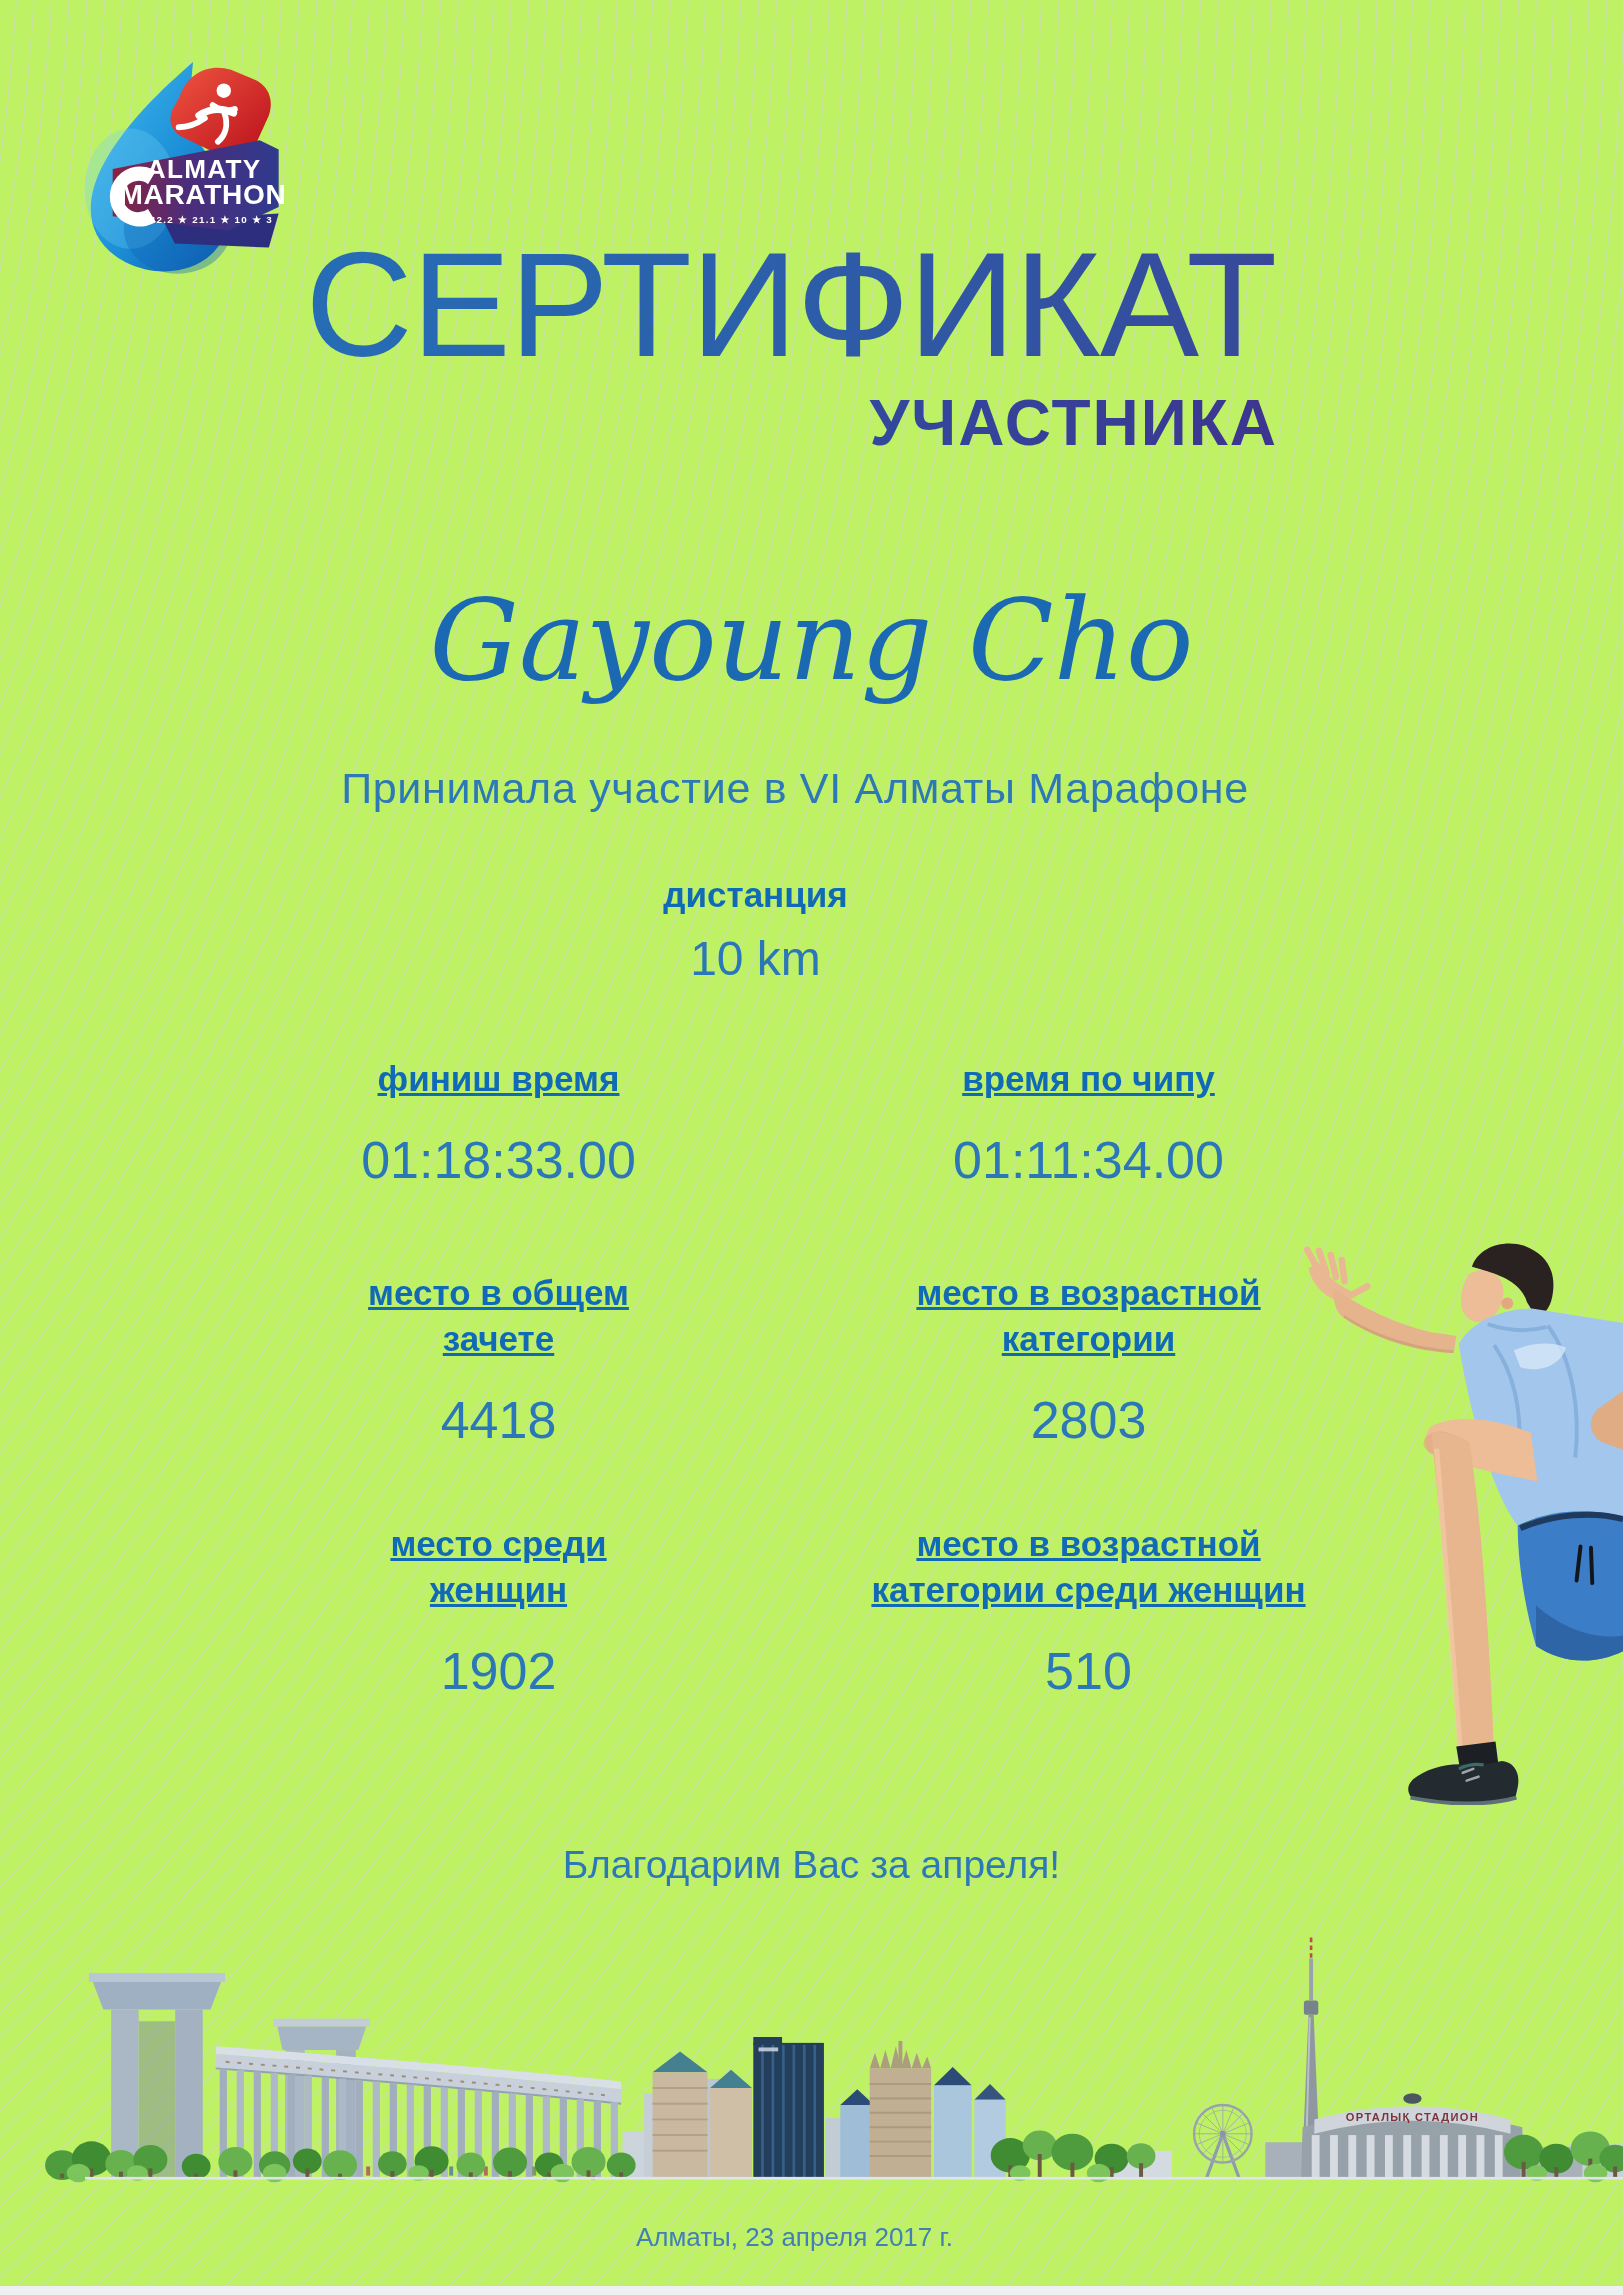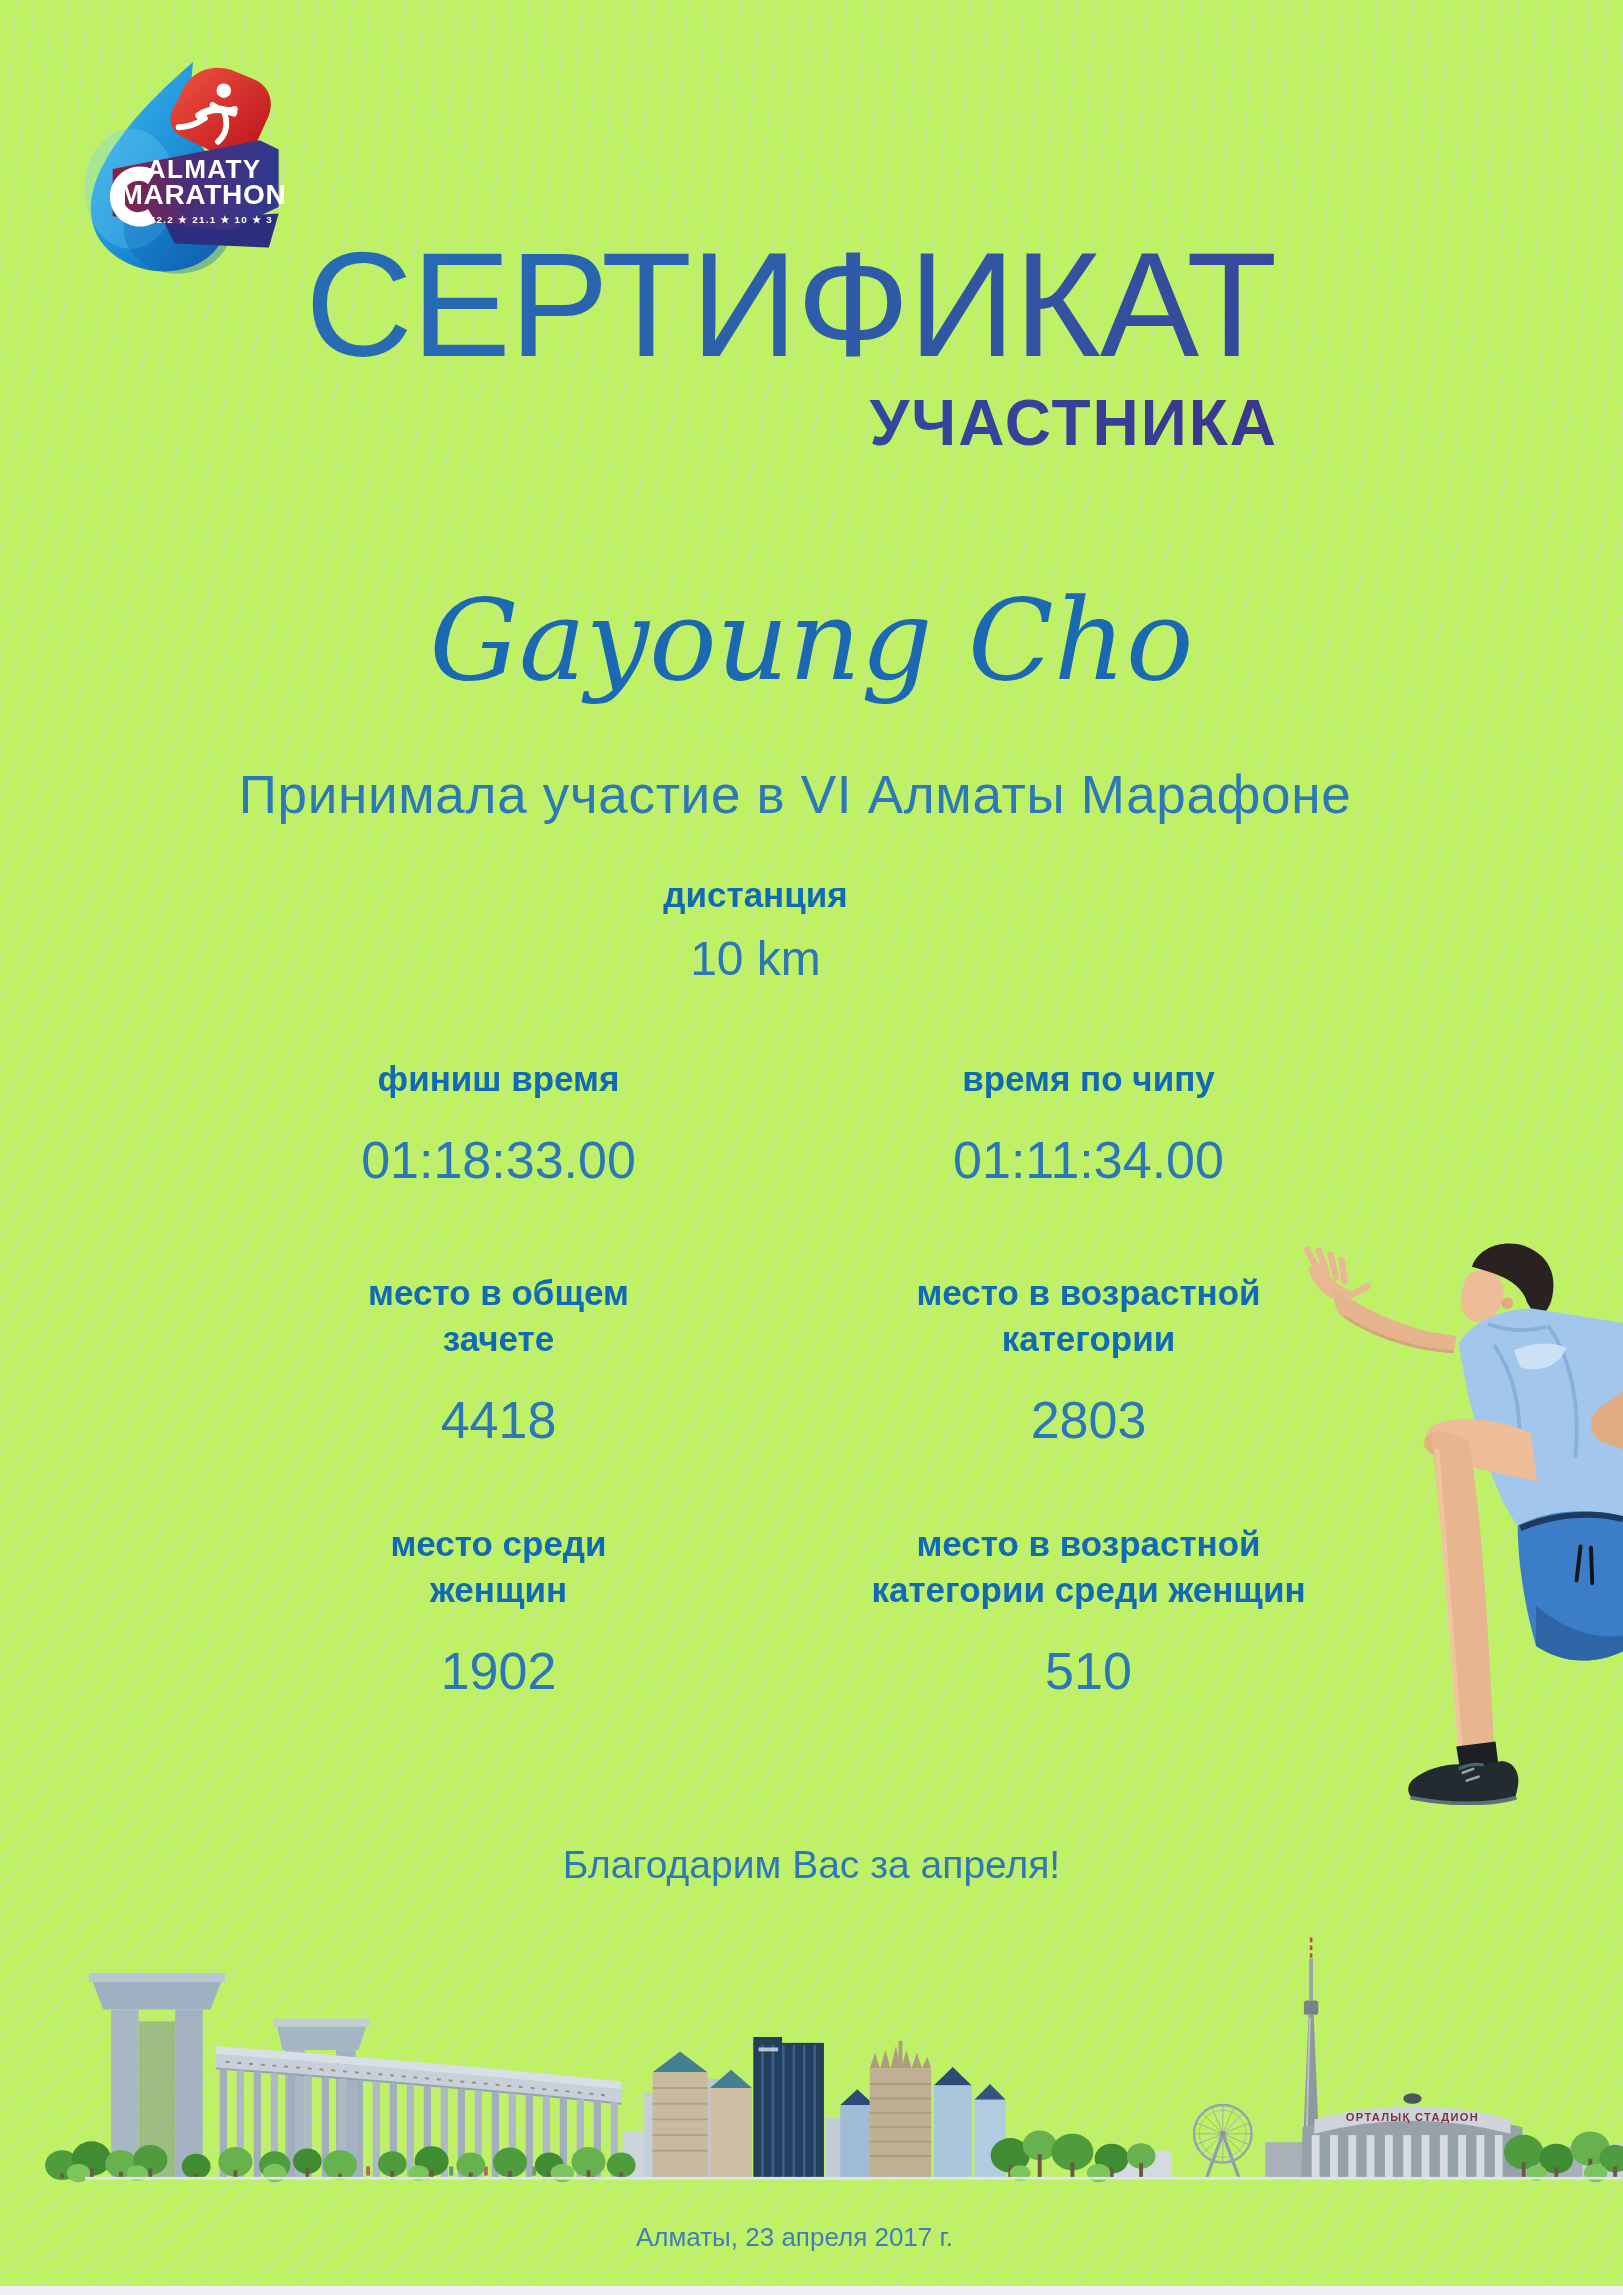--- a/index.html
+++ b/index.html
@@ -17,30 +17,30 @@
     background:linear-gradient(90deg,#2176bd 0%,#2b61ab 45%,#3e3b92 100%);
     -webkit-background-clip:text;background-clip:text;color:transparent;}
   .subtitle{position:absolute;top:391px;right:345px;
     font-size:64px;font-weight:700;letter-spacing:2px;line-height:1;
     background:linear-gradient(90deg,#32499e,#3d3590);
     -webkit-background-clip:text;background-clip:text;color:transparent;}
   .name{position:absolute;top:570px;left:0;right:0;text-align:center;
     font-family:"DejaVu Serif",serif;font-style:italic;font-size:112px;
     color:var(--script-blue);line-height:1.25;}
   .participation{position:absolute;top:764px;left:0;right:33px;text-align:center;
-    font-size:53px;font-weight:300;color:var(--light-blue);letter-spacing:0.7px;}
+    font-size:43px;font-weight:300;color:var(--light-blue);letter-spacing:0.7px;}
   .distance-label{position:absolute;top:875px;left:0;right:112px;text-align:center;
     font-size:35px;font-weight:700;color:var(--label-blue);}
   .distance-value{position:absolute;top:931px;left:0;right:112px;text-align:center;
     font-size:48px;font-weight:300;color:var(--value-blue);}
   .stat-cell{position:absolute;width:497px;text-align:center;}
   .c-left{left:250px;} .c-right{left:840px;}
   .r1{top:1056px;} .r2{top:1270px;} .r3{top:1521px;}
   .stat-label{font-size:35px;font-weight:700;color:var(--label-blue);
-    line-height:1.32;white-space:pre-line;}
+    line-height:1.32;white-space:pre-line;text-decoration:underline;}
   .stat-value{font-size:52px;font-weight:300;color:var(--value-blue);margin-top:27.5px;}
   .thanks{position:absolute;top:1843px;left:0;right:0;text-align:center;
     font-size:39px;font-weight:300;color:var(--light-blue);}
   .footer{position:absolute;top:2222px;left:0;right:34px;text-align:center;
     font-size:26px;font-weight:300;color:#437eb5;}
   .bottom-strip{position:absolute;left:0;bottom:0;width:1623px;height:9.2px;background:#eef0f4;z-index:4;}
 </style>
 </head>
 <body>
 

